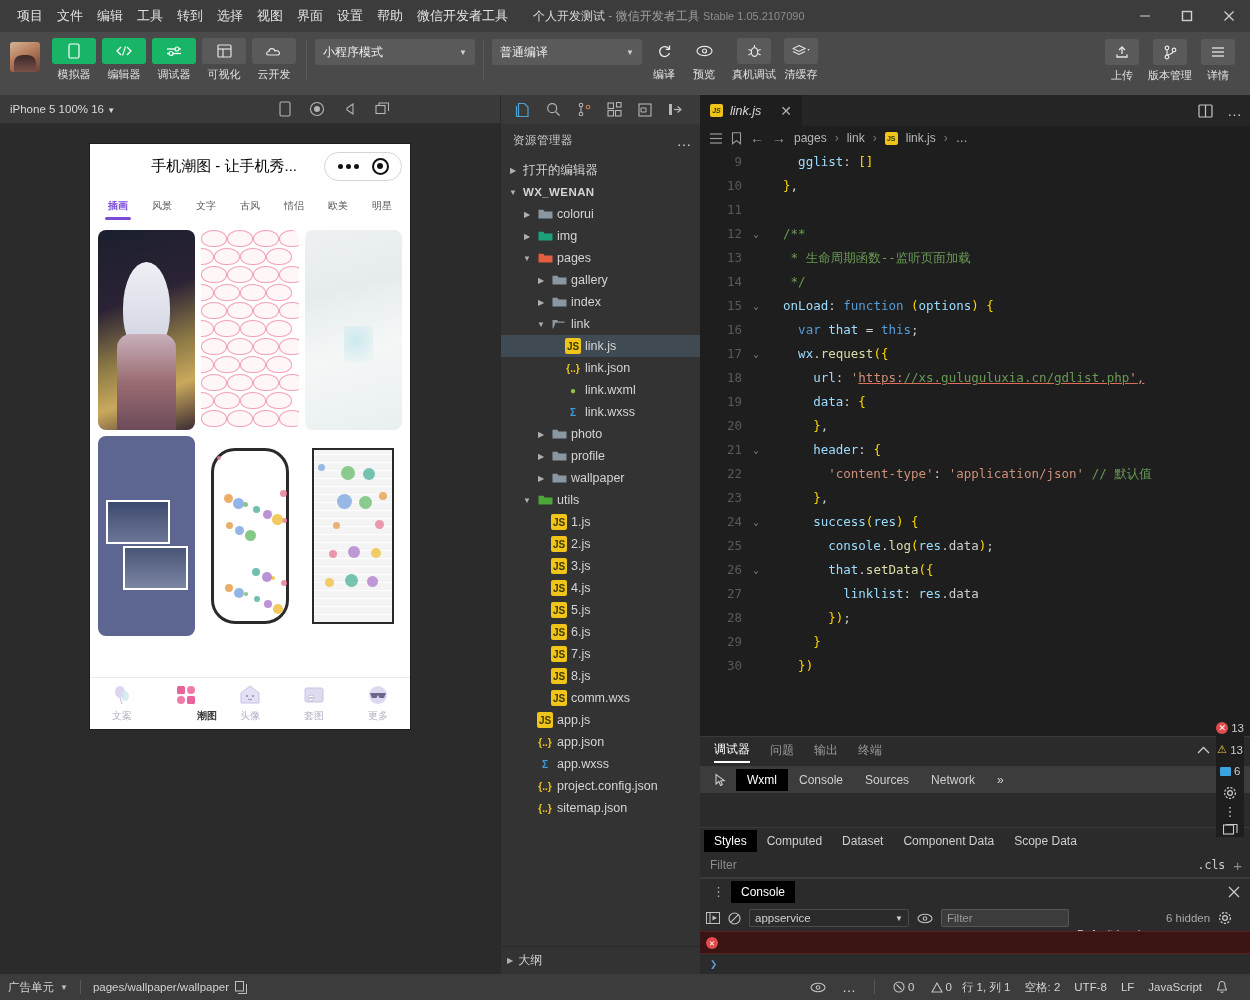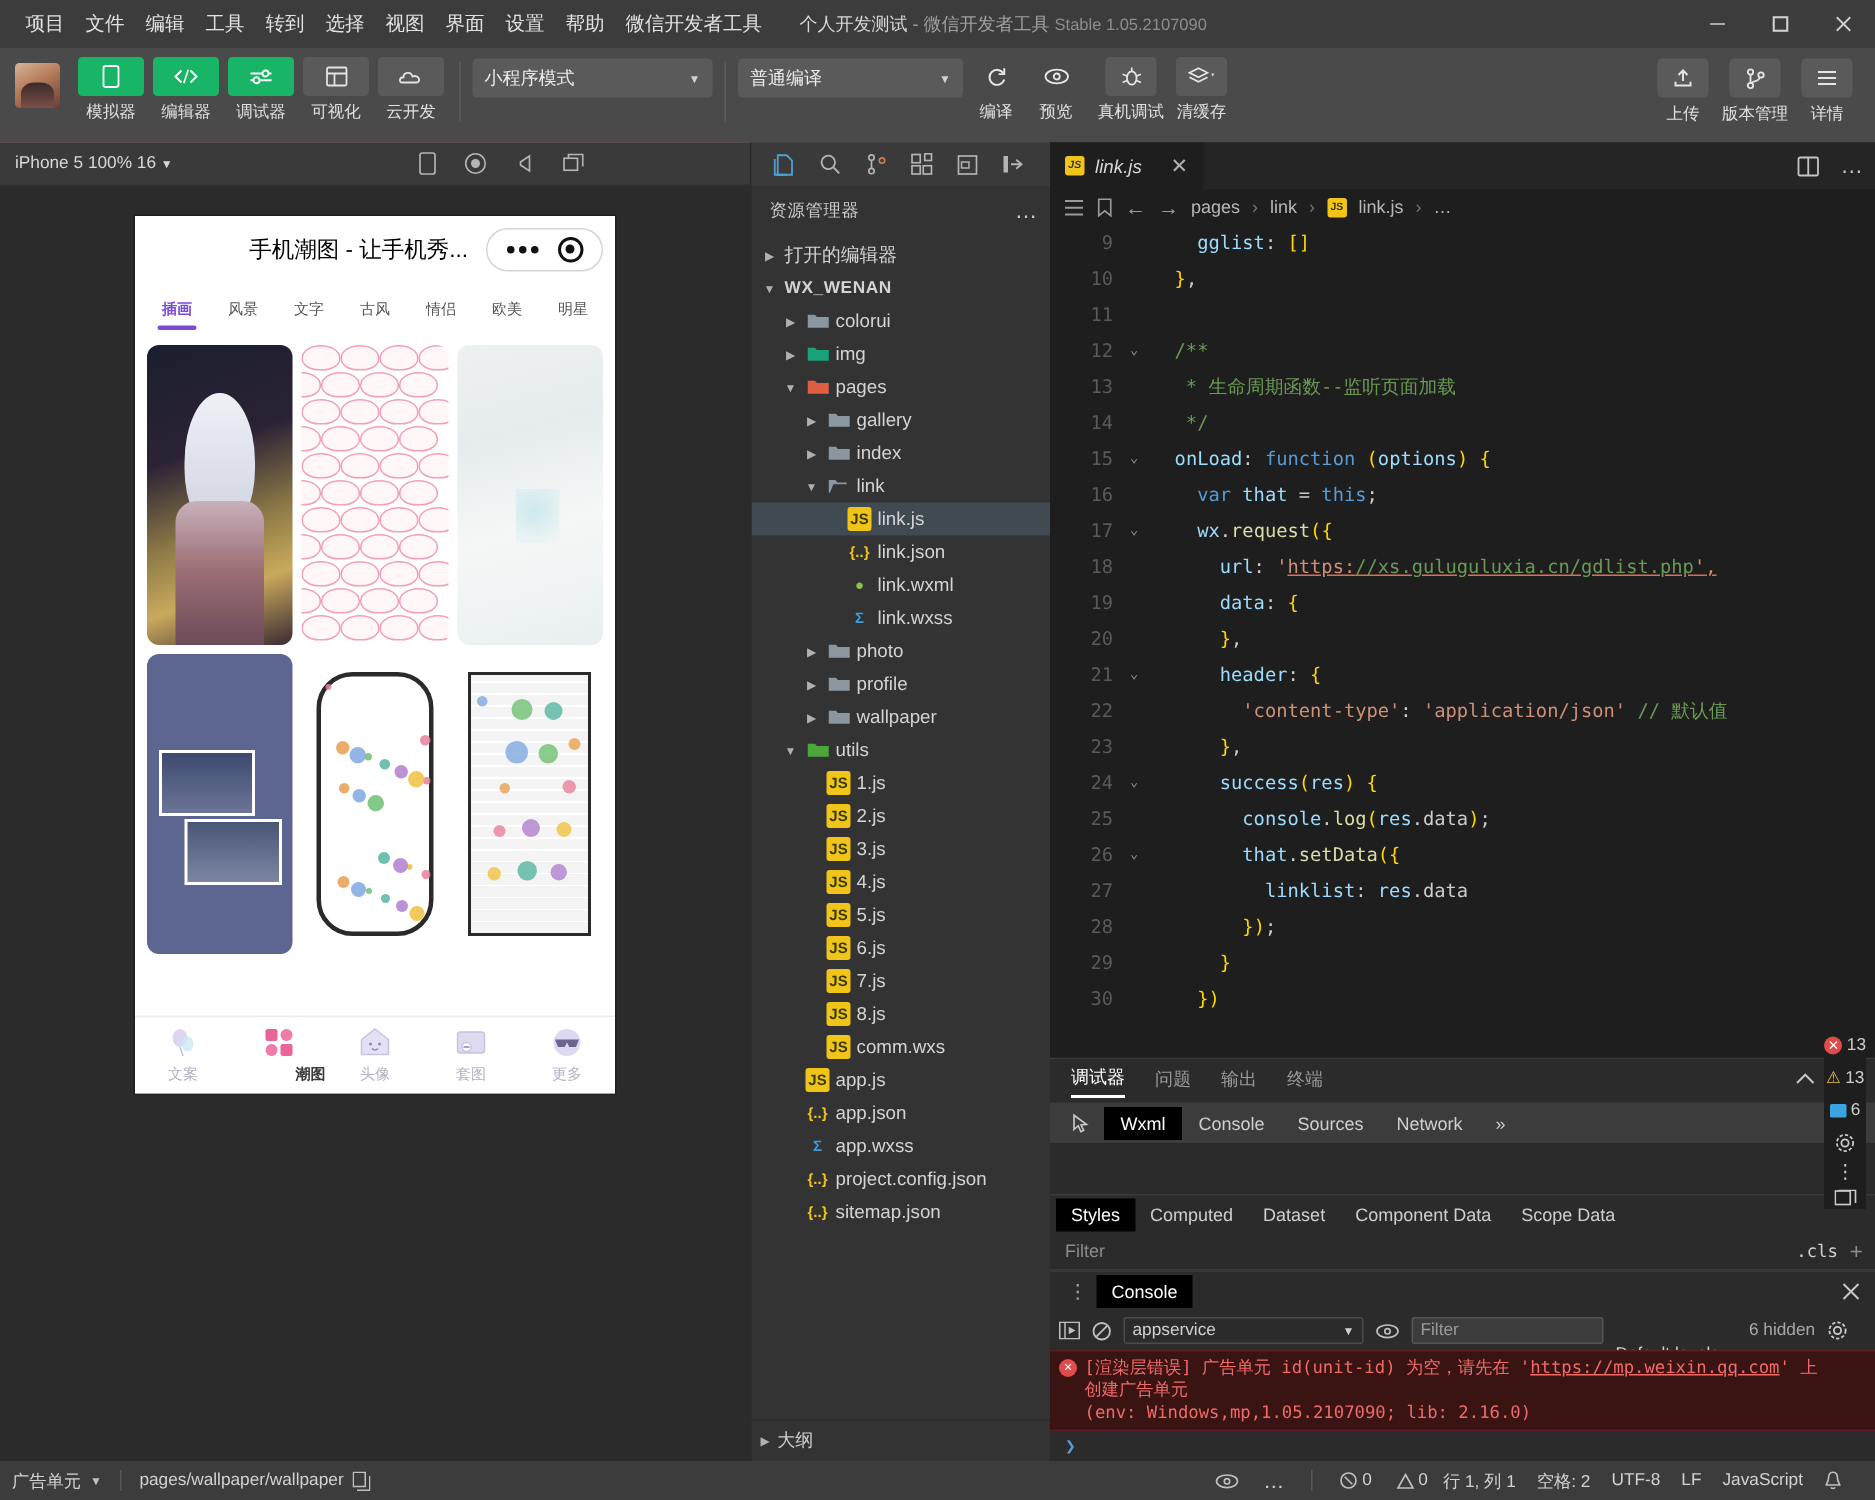--- a/index.html
+++ b/index.html
@@ -92,21 +92,21 @@
     width: 320px; height: 585px; background: #fff; position: relative; overflow: hidden;
     box-shadow: 0 0 0 1px #1f1f1f;
   }
   .statusbar {
     height: 22px; display: flex; align-items: center; justify-content: space-between;
     padding: 0 9px; font-size: 11px; color: #000; font-weight: bold;
   }
   .navbar {
     height: 44px; display:flex; align-items:center; justify-content:flex-end; padding-right: 8px; gap: 8px;
   }
-  .navtitle { font-size: 15px; color:#000; margin-right: 4px; }
+  .navtitle { font-size: 15px; color:#000; margin-right: 19px; }
   .capsule {
     width: 78px; height: 29px; border: 1px solid #d5d5d5; border-radius: 15px;
     display:flex; align-items:center; justify-content: space-around; padding: 0 6px;
   }
   .capsule .bd { width:5px;height:5px;background:#111;border-radius:50%; }
   .capsule .ring { width:17px;height:17px;border:2px solid #111;border-radius:50%;display:flex;align-items:center;justify-content:center; }
   .capsule .ring i { width:6px;height:6px;background:#111;border-radius:50%; display:block; }
   .cattabs { display:flex; align-items:center; padding: 6px 6px 0 6px; gap:0px; }
   .cattab {
     flex:1; text-align:center; font-size:10px; color:#555; padding: 5px 0 9px 0; position:relative;
@@ -1123,25 +1123,20 @@
             <span class="hid">6 hidden</span>
             <span>
               <svg width="14" height="14" viewBox="0 0 14 14">
                   <circle cx="7" cy="7" r="2.4" fill="none" stroke="#ccc" stroke-width="1.2"></circle>
                   <circle cx="7" cy="7" r="5.4" fill="none" stroke="#ccc" stroke-width="1.2" stroke-dasharray="2.2 1.4"></circle>
                 </svg>
             </span>
           </div>
           <div class="errmsg">
             <span class="ebd">✕</span>
-            <span>
-              <span>[渲染层错误] 广告单元 id(unit-id) 为空，请先在 '</span><u>https://mp.weixin.qq.com</u><span>' 上</span><br>
-              <span>创建广告单元</span><br>
-              <span>(env: Windows,mp,1.05.2107090; lib: 2.16.0)</span>
-            </span>
           </div>
           <div class="prompt">❯</div>
         </div>
       </div>
     </div>
   </div>
 
   <div class="statusrow">
     <div class="sb-left">
       <span class="sbitem">广告单元</span>

